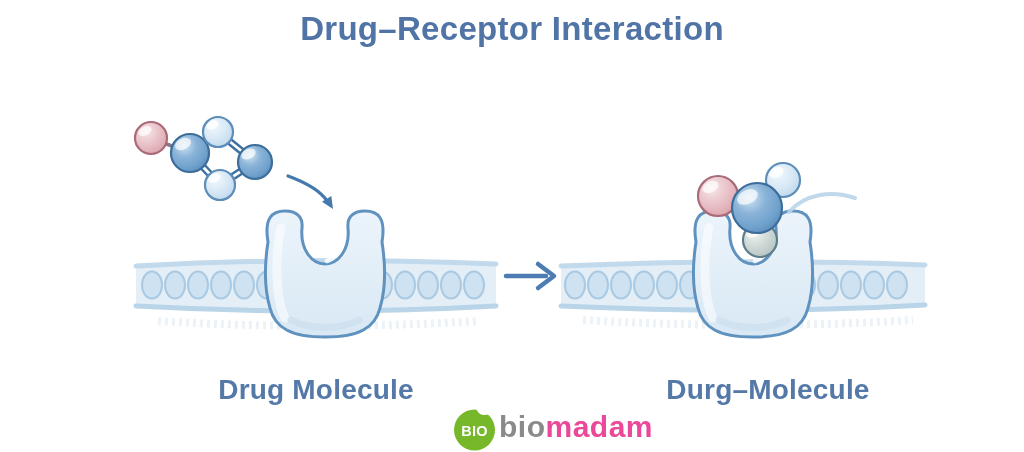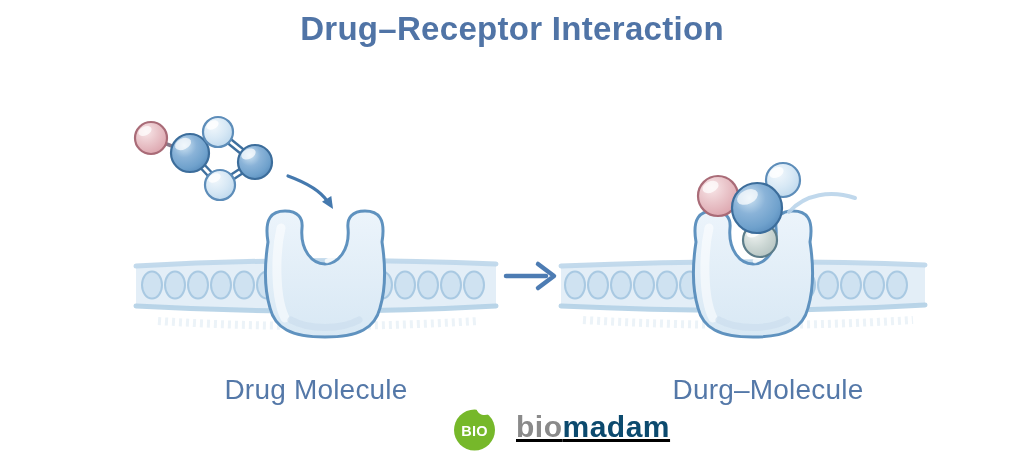--- a/index.html
+++ b/index.html
@@ -6,35 +6,35 @@
   .canvas{
     position:relative;width:1024px;height:452px;background:#ffffff;
     overflow:hidden;font-family:"Liberation Sans",sans-serif;
   }
   .title{
     position:absolute;top:10px;left:0;width:100%;text-align:center;
     font-size:33px;font-weight:700;letter-spacing:.3px;color:#5074a6;
   }
   .panel-label{
     position:absolute;top:374px;width:400px;text-align:center;
-    font-size:28px;font-weight:400;color:#5478a8;letter-spacing:.2px;
+    font-size:28px;font-weight:700;color:#5478a8;letter-spacing:.2px;
   }
   .panel-label.left{left:116px;}
   .panel-label.right{left:568px;}
   .scene{position:absolute;}
   .scene.left{left:118px;top:93px;}
   .scene.mid{left:500px;top:256px;}
   .scene.right{left:553px;top:148px;}
   .logo{
     position:absolute;left:451px;top:402px;height:50px;
-    display:flex;align-items:center;gap:17px;text-decoration:underline;
+    display:flex;align-items:center;gap:0;
   }
   .brand{font-size:30px;font-weight:700;letter-spacing:.5px;line-height:48px;}
   .brand .gray{color:#8a8a8a;}
-  .brand .green{color:#0c4a6e;}
+  .brand .green{color:#ec4899;}
 </style>
 </head>
 <body>
 
 <div class="canvas">
 
   <div class="title">Drug–Receptor Interaction</div>
 
   <svg class="scene left" width="392" height="262" viewBox="0 0 392 262">
     <defs>

